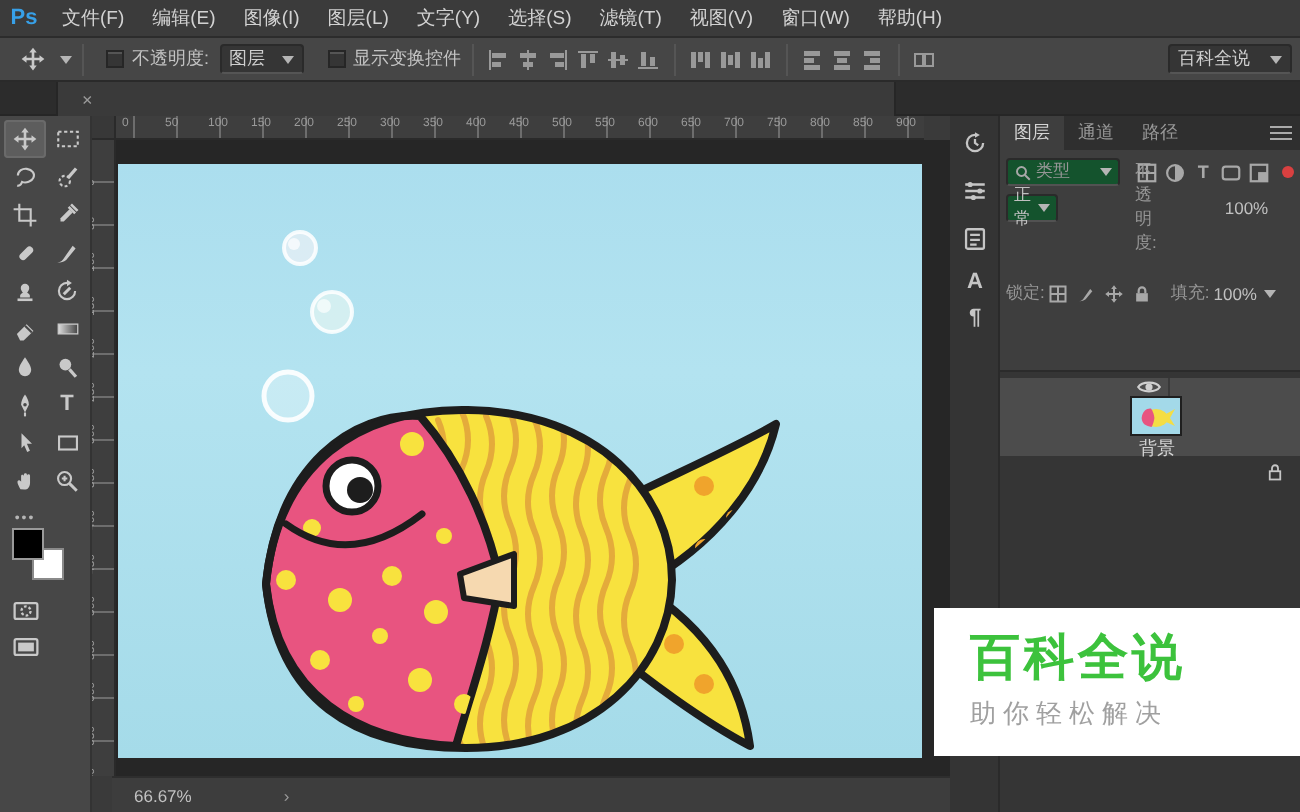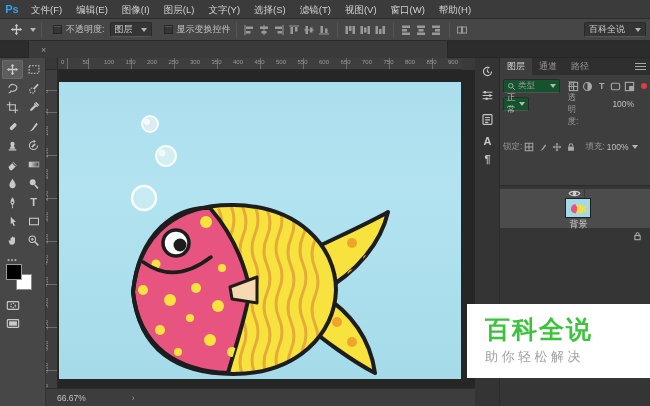--- a/index.html
+++ b/index.html
@@ -49,21 +49,21 @@
   .vruler{left:46px;top:70px;width:12px;height:318px;background:#3e3e3e;border-right:1px solid #2a2a2a;overflow:hidden;
           background-image:repeating-linear-gradient(to bottom,transparent 0 20.5px,#6d6d6d 20.5px 21.5px);}
   .rcorner{left:46px;top:58px;width:12px;height:12px;background:#383838;border-right:1px solid #2a2a2a;border-bottom:1px solid #2a2a2a;}
   .rnum{position:absolute;font-size:6px;color:#9a9a9a;top:1px;}
   .rnum.vert{left:0;transform:rotate(-90deg);transform-origin:3px 6px;}
   
   .pasteboard{left:58px;top:70px;width:417px;height:318px;background:#262626;}
   .docimage{position:absolute;left:1px;top:12px;width:402px;height:297px;
             background:linear-gradient(180deg,#abdeee 0%,#b3e3f0 35%,#a5dbe9 100%);overflow:hidden;}
   
-  .statusbar{left:46px;top:388px;width:429px;height:18px;background:#3d3d3d;border-top:1px solid #2e2e2e;
+  .statusbar{left:56px;top:388px;width:429px;height:18px;background:#3d3d3d;border-top:1px solid #2e2e2e;
              display:flex;align-items:center;font-size:8.5px;color:#c2c2c2;}
   
   .pstrip{left:475px;top:58px;width:25px;height:348px;background:#343434;border-right:1px solid #2a2a2a;}
   .pico{position:absolute;left:0;width:25px;height:18px;display:flex;align-items:center;justify-content:center;
         color:#c5c5c5;font-size:11px;}
   .pico svg{stroke:#c5c5c5;fill:none;stroke-width:1.4;}
   .panel{left:500px;top:58px;width:150px;height:348px;background:#3e3e3e;font-size:8.5px;color:#c0c0c0;}
   .ptabs{position:absolute;left:0;top:0;width:150px;height:17px;background:#2f2f2f;display:flex;}
   .ptab{padding:0 7px;line-height:17px;color:#989898;font-size:9px;}
   .ptab.on{background:#3e3e3e;color:#d5d5d5;}

